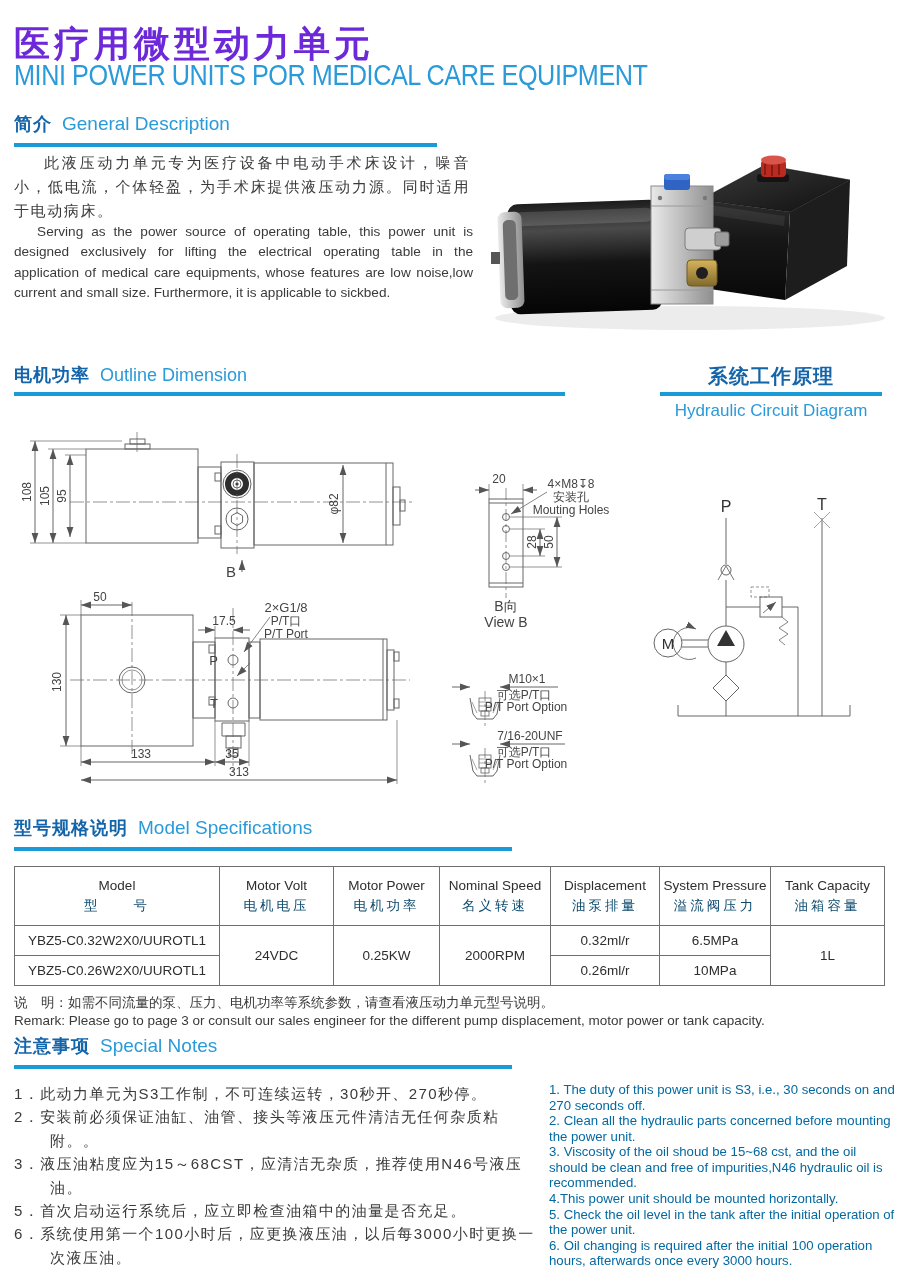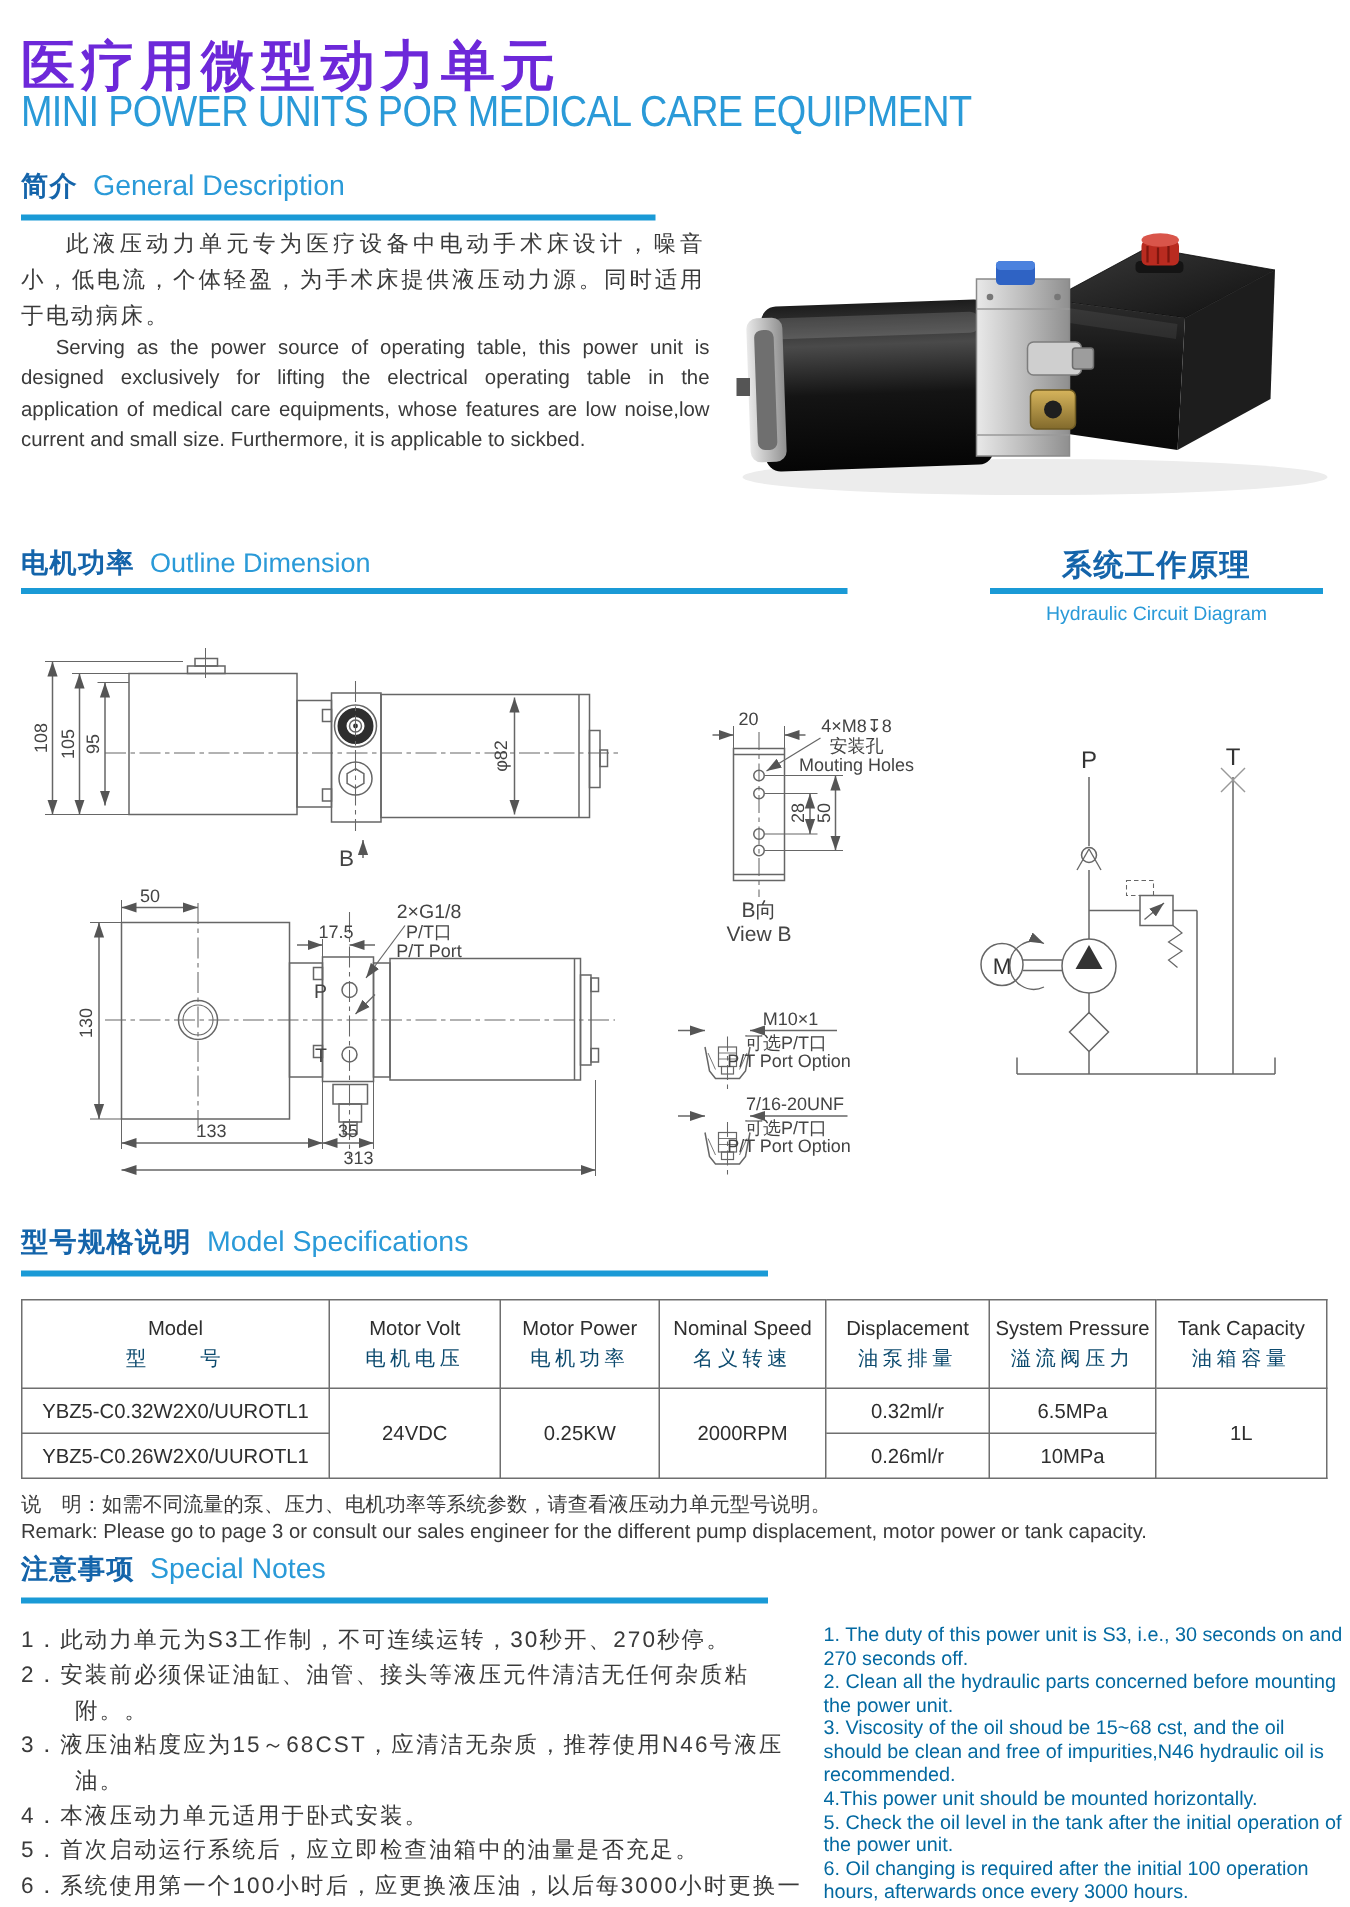--- a/index.html
+++ b/index.html
@@ -15,21 +15,21 @@
   .sec-zh{font-size:18px;font-weight:bold;color:#1464aa;letter-spacing:1px;}
   .sec-en{font-size:19px;color:#2a9ad8;}
   .rule{height:4px;background:#1a9ad6;}
   
   .para-zh{left:14px;top:151px;width:456px;font-size:15px;line-height:1.6;letter-spacing:1.6px;
            text-indent:2em;text-align:justify;color:#3a3a3a;}
   .para-en{left:14px;top:222px;width:459px;font-size:13.6px;line-height:1.5;
            text-indent:1.7em;text-align:justify;color:#3a3a3a;}
   
   .circ-zh{left:660px;top:363px;width:222px;text-align:center;font-size:20px;font-weight:bold;color:#1464aa;letter-spacing:1px;}
-  .circ-en{left:650px;top:401px;width:242px;text-align:center;font-size:13px;color:#2a9ad8;}
+  .circ-en{left:650px;top:401px;width:242px;text-align:center;font-size:17px;color:#2a9ad8;}
   
   table.spec{position:absolute;left:14px;top:866px;width:870px;border-collapse:collapse;table-layout:fixed;}
   table.spec td{border:1.5px solid #6f6f6f;text-align:center;vertical-align:middle;padding:0;}
   .th-cell{height:58px;}
   .th-en{font-size:13.5px;color:#2e2e2e;}
   .th-zh{font-size:13.5px;color:#0c4a6e;letter-spacing:3px;margin-top:4px;}
   .body-cell{height:29px;font-size:13.5px;color:#2e2e2e;margin-left:16px;}
   .remark{font-size:13.5px;color:#3a3a3a;white-space:nowrap;}
   
   .note-zh-item{padding-left:36px;text-indent:-36px;font-size:15px;line-height:1.56;letter-spacing:1.4px;color:#3a3a3a;}
@@ -420,21 +420,20 @@
 <div class="abs sec-head" style="left:14px;top:1034px;">
   <span class="sec-zh">注意事项</span>
   <span class="sec-en">Special Notes</span>
 </div>
 <div class="abs rule" style="left:14px;top:1065px;width:498px;"></div>
 
 <div class="abs" style="left:14px;top:1082px;width:530px;">
   <div class="note-zh-item">1．此动力单元为S3工作制，不可连续运转，30秒开、270秒停。</div>
   <div class="note-zh-item">2．安装前必须保证油缸、油管、接头等液压元件清洁无任何杂质粘附。。</div>
   <div class="note-zh-item">3．液压油粘度应为15～68CST，应清洁无杂质，推荐使用N46号液压油。</div>
-  <div class="note-zh-item">4．本液压动力单元适用于卧式安装。</div>
   <div class="note-zh-item">5．首次启动运行系统后，应立即检查油箱中的油量是否充足。</div>
   <div class="note-zh-item">6．系统使用第一个100小时后，应更换液压油，以后每3000小时更换一次液压油。</div>
 </div>
 
 <div class="abs" style="left:549px;top:1082px;width:347px;">
   <div class="note-en-item">1. The duty of this power unit is S3, i.e., 30 seconds on and 270 seconds off.</div>
   <div class="note-en-item">2. Clean all the hydraulic parts concerned before mounting the power unit.</div>
   <div class="note-en-item">3. Viscosity of the oil shoud be 15~68 cst, and the oil should be clean and free of impurities,N46 hydraulic oil is recommended.</div>
   <div class="note-en-item">4.This power unit should be mounted horizontally.</div>
   <div class="note-en-item">5. Check the oil level in the tank after the initial operation of the power unit.</div>

